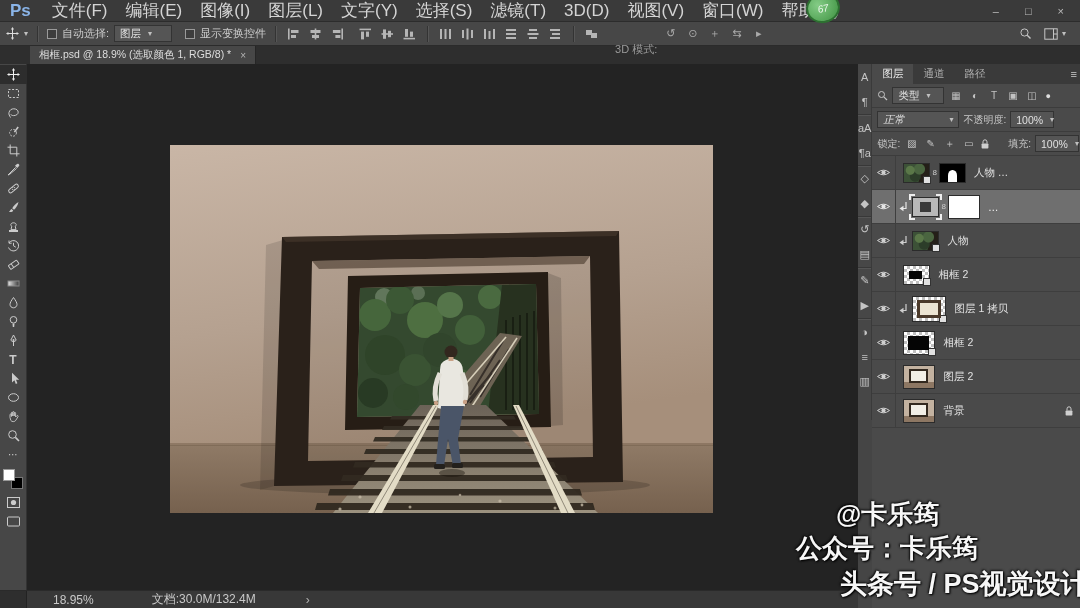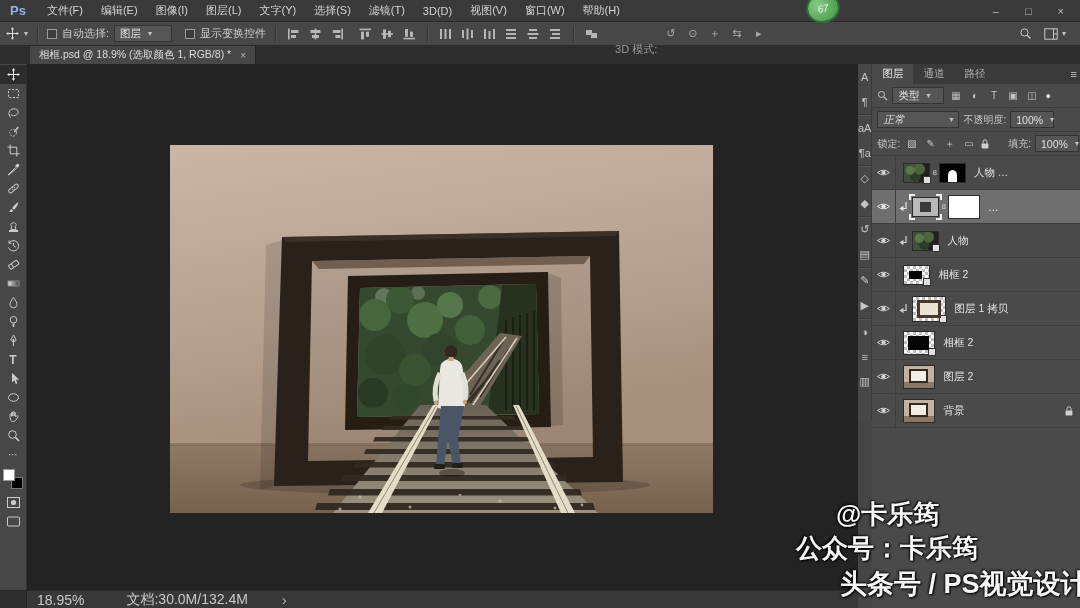--- a/index.html
+++ b/index.html
@@ -1,22 +1,22 @@
 <!DOCTYPE html>
 <html><head>
 <meta charset="utf-8">
 <style>
   * { margin:0; padding:0; box-sizing:border-box; }
   html,body { width:1080px; height:608px; overflow:hidden; }
   body { position:relative; font-family:"Liberation Sans","DejaVu Sans",sans-serif; background:#232323; color:#d4d4d4; }
 
   
   #menubar { position:absolute; left:0; top:0; width:1080px; height:22px; background:#3a3a3a; display:flex; align-items:center; z-index:6; border-bottom:1px solid #2c2c2c; }
-  .ps-logo { font-weight:bold; font-size:13px; color:#8ab4e8; padding:0 12px 0 10px; }
-  .menu-item { padding:0 9px; font-size:11px; color:#d4d4d4;text-align:right; }
+  .ps-logo { font-weight:bold; font-size:17px; color:#8ab4e8; padding:0 12px 0 10px; }
+  .menu-item { padding:0 9px; font-size:17px; color:#d4d4d4;text-align:right; }
   .win-controls { margin-left:auto; display:flex; gap:26px; padding-right:16px; color:#bdbdbd; font-size:11px; }
   #badge { position:absolute; left:806px; top:-7px; width:34px; height:30px; border-radius:50%; background:radial-gradient(circle at 35% 35%, #84cc86, #3d9140); border:2px solid #2d7031; color:#eaf6ea; font-size:10px; font-style:italic; display:flex; align-items:center; justify-content:center; z-index:7; transform:rotate(-12deg); }
 
   
   #optionsbar { position:absolute; left:0; top:22px; width:1080px; height:24px; background:#474747; border-bottom:1px solid #2b2b2b; display:flex; align-items:center; padding:0 6px; gap:5px; z-index:5; }
   .opt-label { font-size:11px; color:#cccccc; white-space:nowrap; }
   .dim { color:#9a9a9a;margin-top:32px; }
   .chk { width:10px; height:10px; border:1px solid #9a9a9a; background:#3d3d3d; flex:none; }
   .dd { height:17px; background:#555555; border:1px solid #333333; display:flex; align-items:center; font-size:10.5px; color:#e0e0e0; padding:0 5px; gap:7px; white-space:nowrap; }
   .caret { font-size:8px; color:#c0c0c0; }
@@ -86,21 +86,21 @@
   .brk .c2 { right:-4px; top:-4px; border-top-width:2px; border-right-width:2px; }
   .brk .c3 { left:-4px; bottom:-4px; border-bottom-width:2px; border-left-width:2px; }
   .brk .c4 { right:-4px; bottom:-4px; border-bottom-width:2px; border-right-width:2px; }
   .link-glyph { font-size:8px; color:#cccccc; margin:0 2px; flex:none; }
   .lname { font-size:10.5px; color:#e2e2e2; margin-left:8px; white-space:nowrap; }
   .lrow.selected .lname { color:#f5f5f5; }
   .lock-cell { margin-left:auto; margin-right:10px; display:flex; align-items:center; }
   .panel-rest { flex:1; background:#4a4a4a; }
 
   
-  #statusbar { position:absolute; left:0; bottom:0; width:1080px; height:18px; background:#383838; display:flex; align-items:center; font-size:14px; color:#c9c9c9; z-index:2; border-top:1px solid #2a2a2a; }
+  #statusbar { position:absolute; left:0; bottom:0; width:1080px; height:18px; background:#383838; display:flex; align-items:center; font-size:12px; color:#c9c9c9; z-index:2; border-top:1px solid #2a2a2a;gap:16px; }
   .sb-corner { width:27px; height:100%; background:#2e2e2e; border-right:1px solid #222; flex:none; }
   .sb-zoom { margin-left:10px; }
   .sb-doc { margin-left:42px; }
   .sb-arrow { margin-left:34px; color:#b0b0b0; }
 
   
   .wm { position:absolute; color:#f7f7f7; text-shadow:0 0 3px rgba(0,0,0,.85), 1px 1px 2px #000, -1px -1px 2px rgba(0,0,0,.6); z-index:9; white-space:nowrap; font-weight:600; }
   #wm1 { left:836px; top:497px; font-size:26px; }
   #wm2 { left:796px; top:531px; font-size:26px; }
   #wm3 { left:840px; top:566px; font-size:27px; font-weight:700; }

